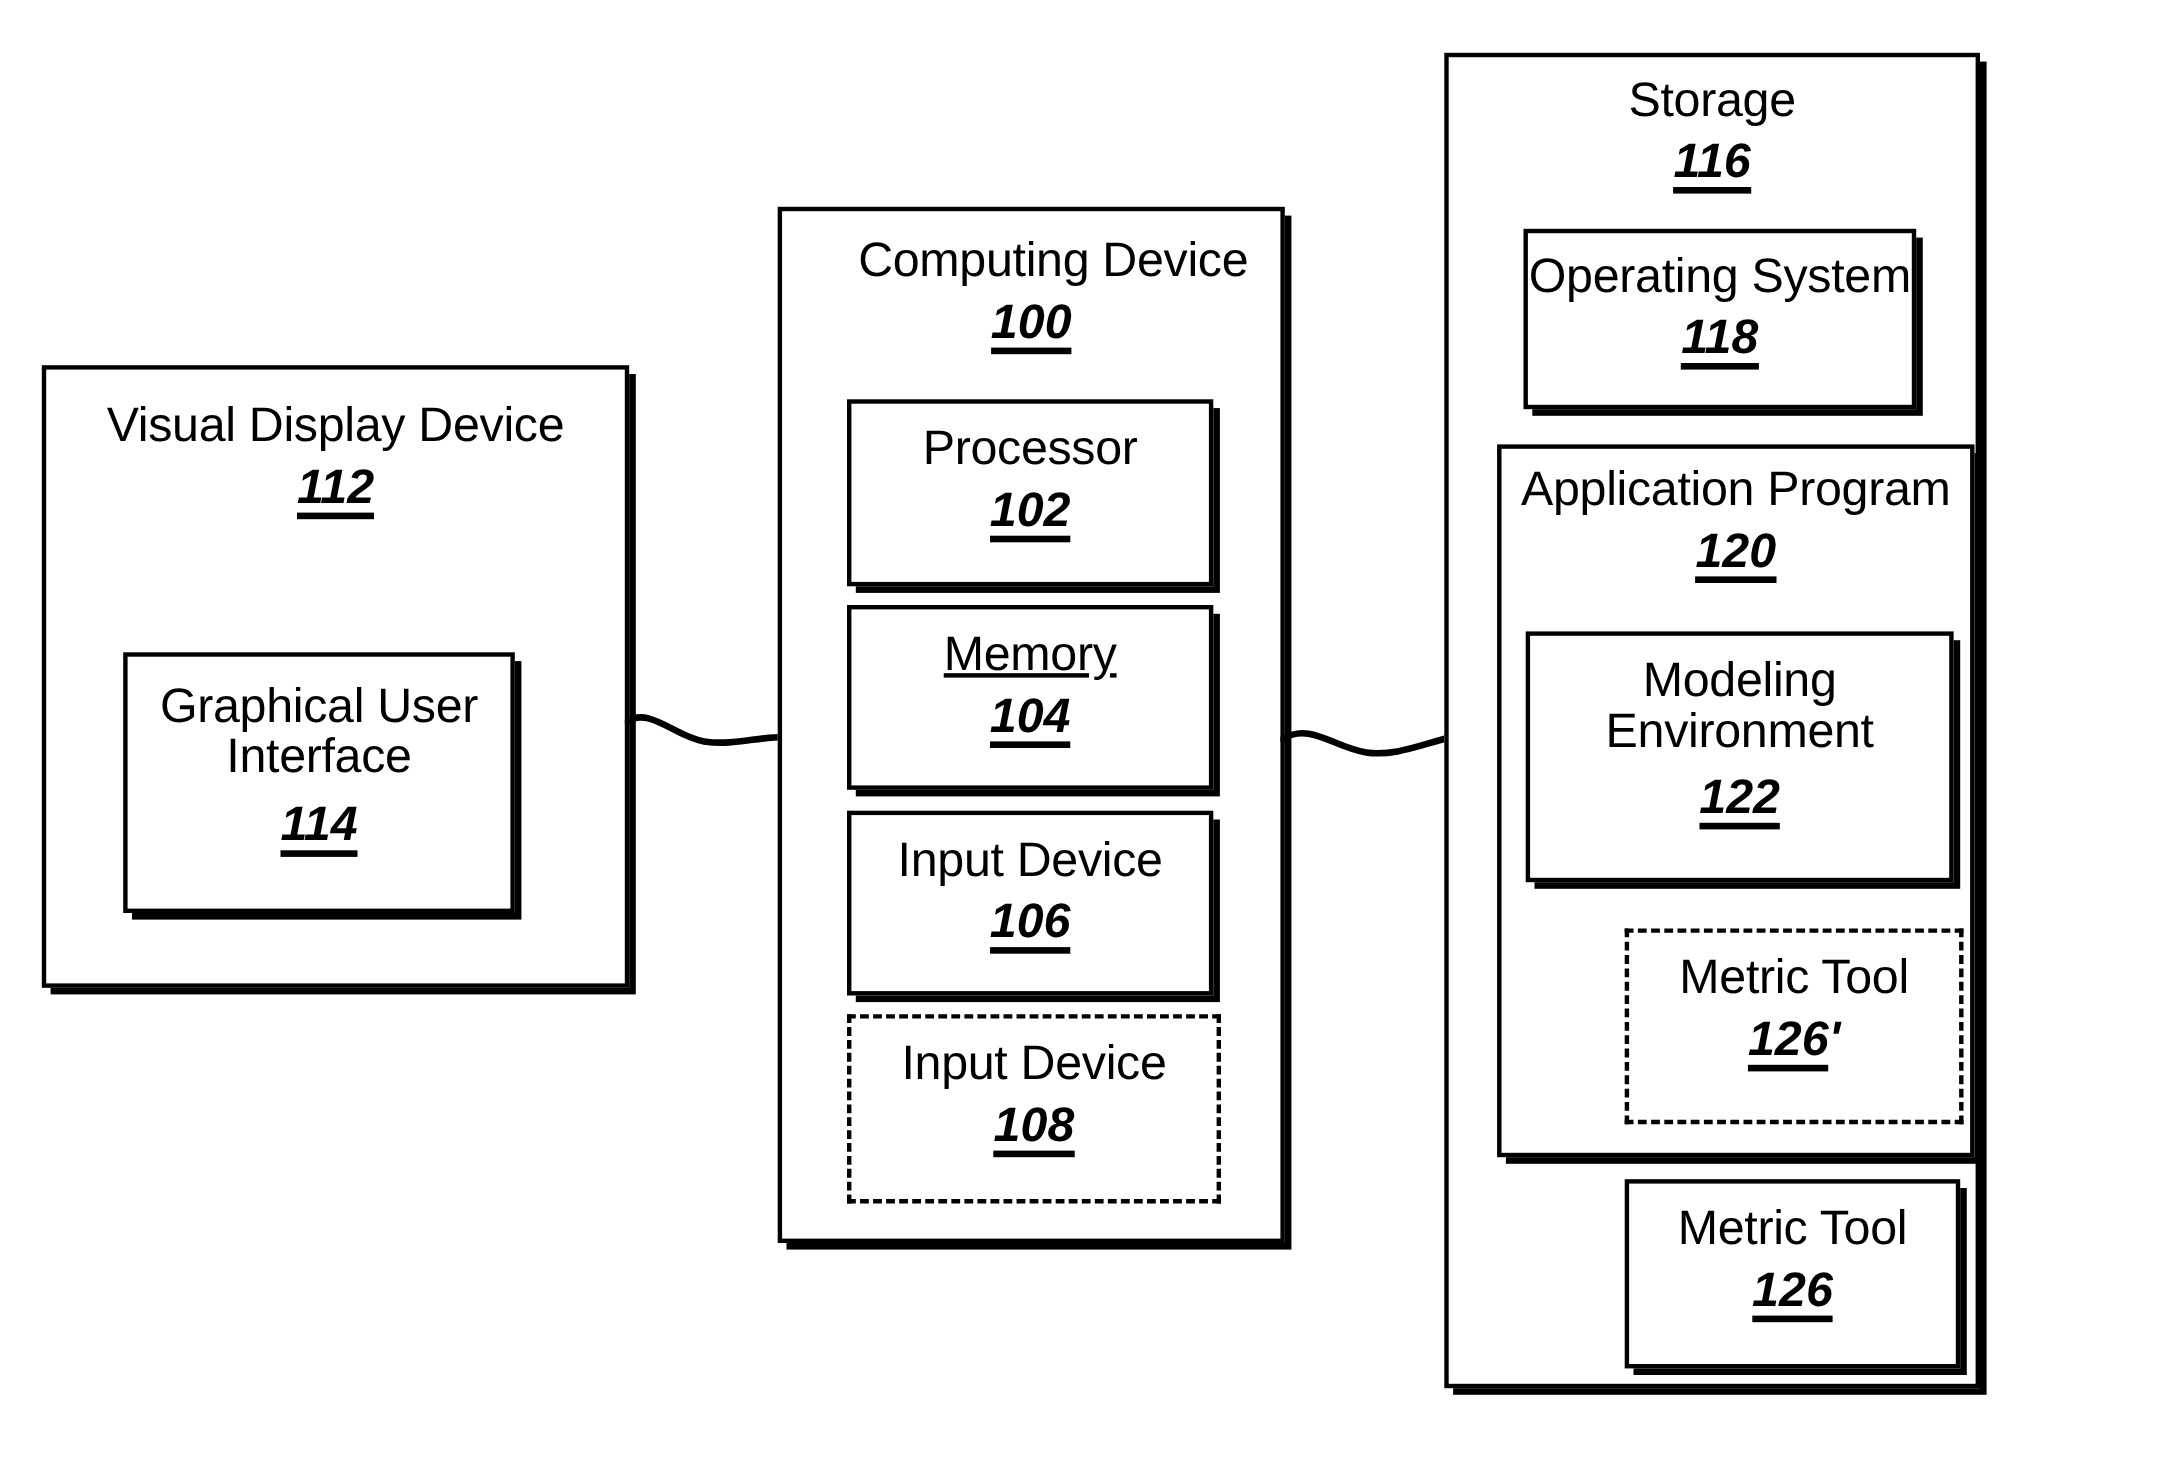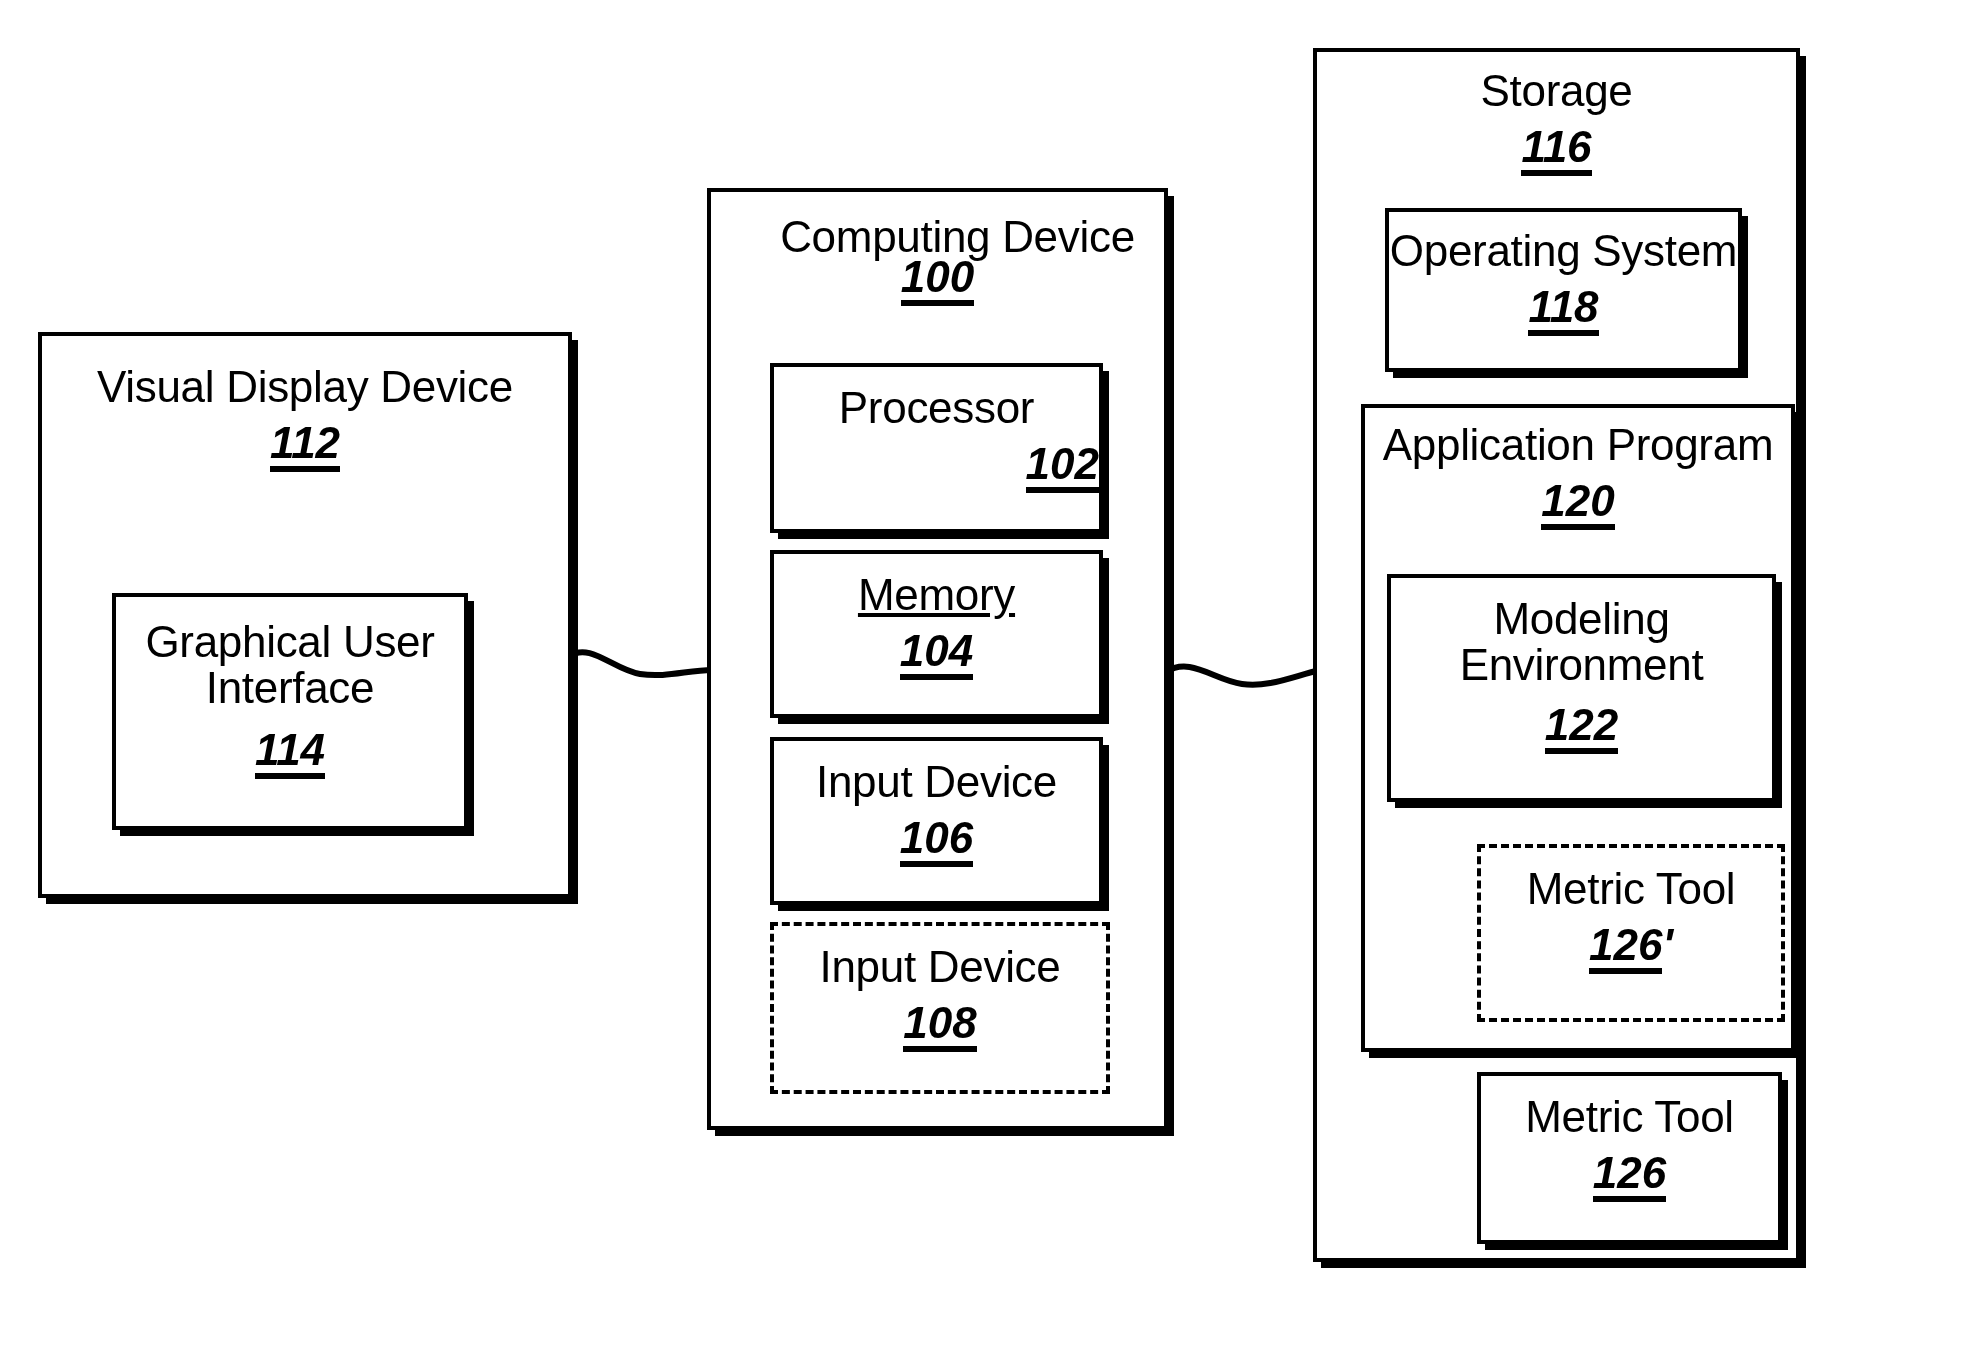--- a/index.html
+++ b/index.html
@@ -90,25 +90,25 @@
   </div>
 
   <div class="connector" style="left:568px; top:630px; width:146px; height:70px;">
     <svg width="146" height="70" viewBox="0 0 146 70">
       <path d="M2 26 C 22 12, 46 40, 72 44 C 98 48, 120 40, 144 40" fill="none" stroke="#000000" stroke-width="6" stroke-linecap="round"></path>
     </svg>
   </div>
 
   <div class="box" style="left:707px; top:188px; width:461px; height:942px;">
     <div class="label t-big" style="top:22px;padding-left:40px;">Computing Device</div>
-    <div class="refnum n-big" style="top:60px;"><span class="num">100</span></div>
+    <div class="refnum n-big" style="top:76px;"><span class="num">100</span></div>
 
     <div class="box" style="left:59px; top:171px; width:333px; height:170px;">
       <div class="label t-big" style="top:18px;">Processor</div>
-      <div class="refnum n-big" style="top:72px;text-align:right;"><span class="num">102</span></div>
+      <div class="refnum n-big" style="top:72px;"><span class="num">102</span></div>
     </div>
 
     <div class="box" style="left:59px; top:358px; width:333px; height:168px;">
       <div class="label t-big" style="top:18px;text-decoration:underline;">Memory</div>
       <div class="refnum n-big" style="top:72px;"><span class="num">104</span></div>
     </div>
 
     <div class="box" style="left:59px; top:545px; width:333px; height:168px;">
       <div class="label t-big" style="top:18px;">Input Device</div>
       <div class="refnum n-big" style="top:72px;"><span class="num">106</span></div>

